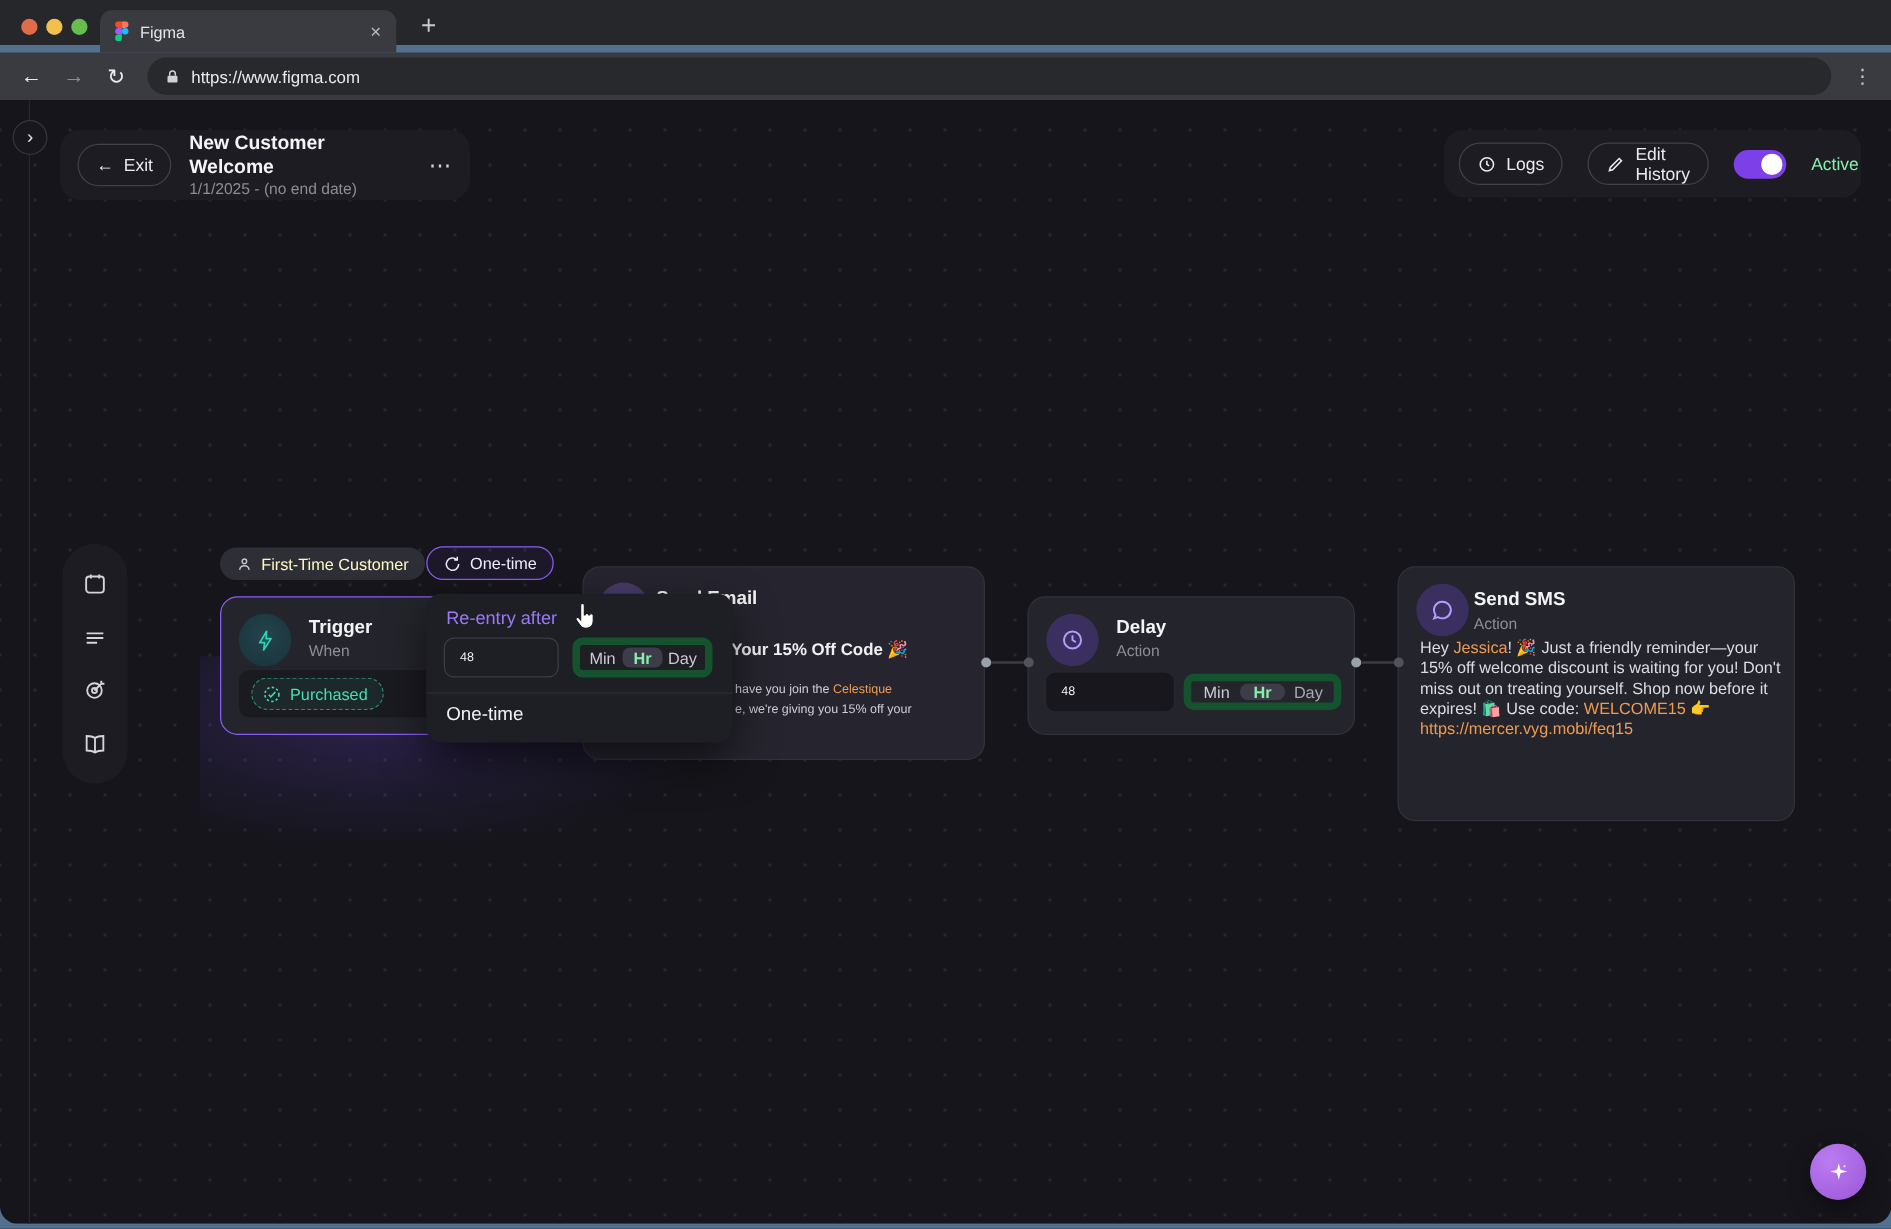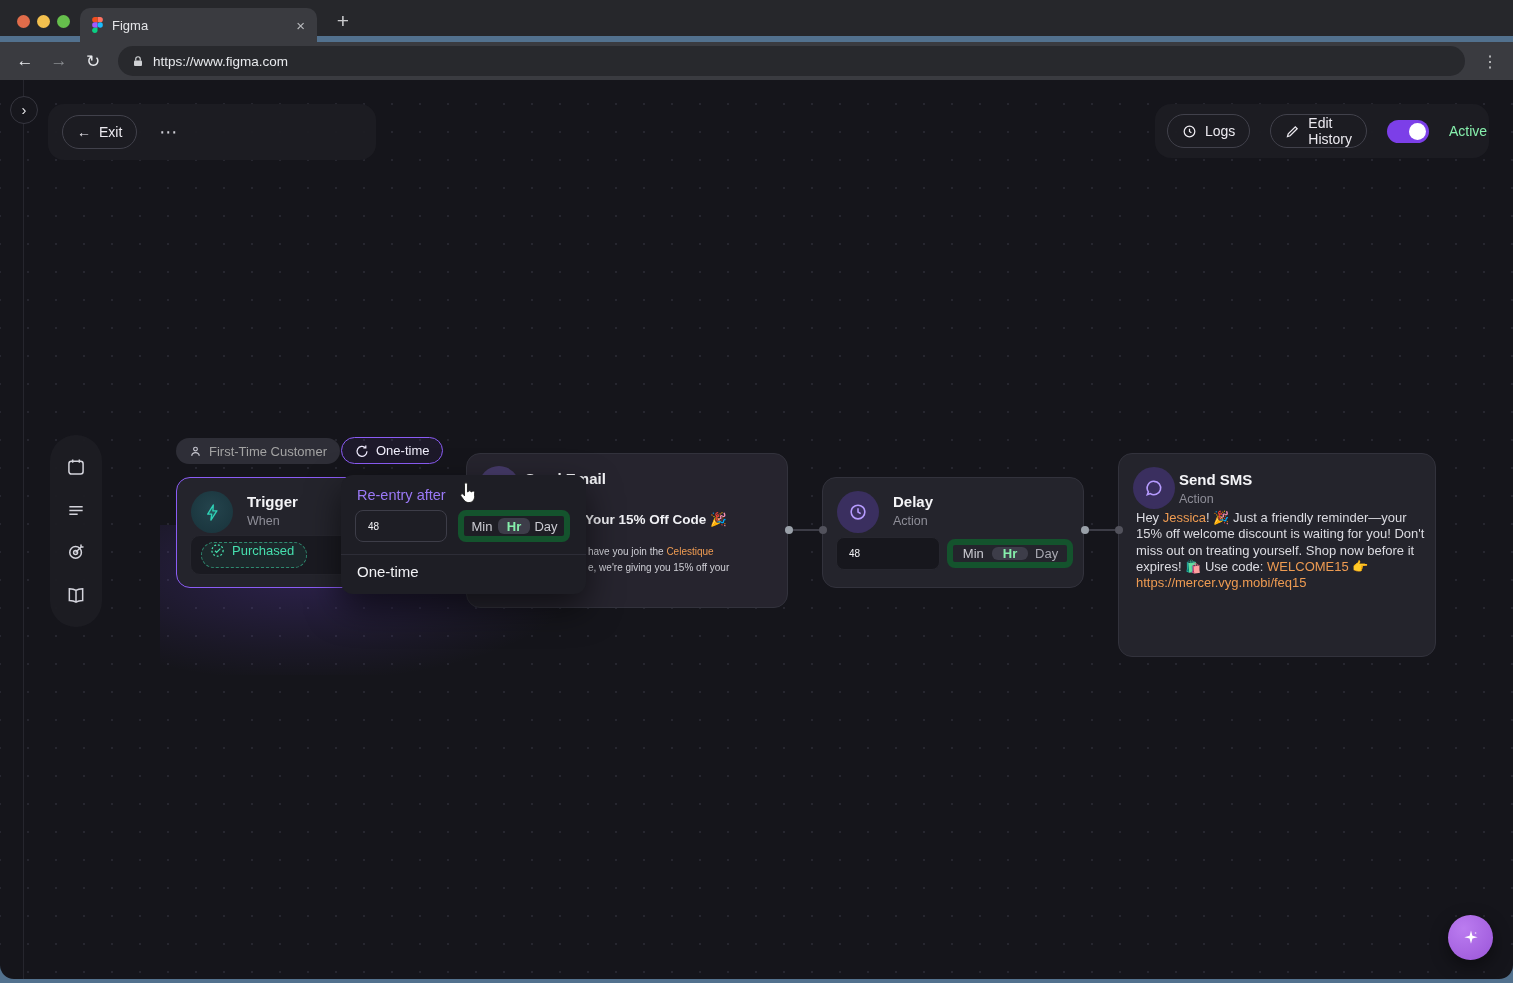--- a/index.html
+++ b/index.html
@@ -37,35 +37,35 @@
   .more-dots { margin-left:8px; font-size:18px; color:#cfcfd6; letter-spacing:1px; }
   .hcard-right { left:1155px; top:104px; width:334px; height:54px; padding:0 12px; gap:20px; }
   .toggle { width:42px; height:23px; border-radius:999px; background:#7c3fe8; position:relative; flex:0 0 auto; }
   .toggle .knob { position:absolute; right:3px; top:3px; width:17px; height:17px; border-radius:50%; background:#fff; }
   .toggle-label { font-size:14px; color:#86efac; }
 
   .side-toolbar { position:absolute; left:50px; top:435px; width:52px; height:192px; background:rgba(28,28,35,0.95); border-radius:26px; display:flex; flex-direction:column; align-items:center; justify-content:space-evenly; z-index:5; }
   .side-ic { width:22px; height:22px; display:flex; align-items:center; justify-content:center; }
 
   .tagpill { position:absolute; height:26px; border-radius:999px; display:flex; align-items:center; gap:7px; padding:0 13px; font-size:13px; z-index:6; }
-  .tag-ftc { left:176px; top:438px; background:#2e2e37; color:#a3a3a3; }
+  .tag-ftc { left:176px; top:438px; background:#2e2e37; color:#fef9c3; }
   .tag-onetime { left:341px; top:437px; height:27px; border:1.5px solid #8b5cf6; background:rgba(139,92,246,0.07); color:#f1eefc; }
 
   .glow { position:absolute; left:160px; top:525px; width:410px; height:150px; z-index:2; pointer-events:none;
     background: radial-gradient(ellipse at 35% 30%, rgba(130,80,255,0.22), rgba(130,80,255,0.05) 55%, transparent 75%);
   }
 
   .node { position:absolute; background:#24242c; border:1px solid #32323c; border-radius:14px; }
   .node-icon { position:absolute; left:14px; top:13px; width:42px; height:42px; border-radius:50%; display:flex; align-items:center; justify-content:center; }
   .node-title { position:absolute; left:70px; top:15px; font-size:15px; font-weight:700; color:#f4f4f7; }
   .node-sub { position:absolute; left:70px; top:36px; font-size:12.5px; color:#8e8e98; }
 
   .node-trigger { left:176px; top:477px; width:350px; height:111px; border:1.5px solid #8b5cf6; z-index:4; }
   .trigger-field { position:absolute; left:13px; top:57px; width:322px; height:40px; background:#1a1a21; border:1px solid #26262e; border-radius:10px; }
-  .badge { position:absolute; left:10px; top:6px; height:26px; display:inline-flex; align-items:flex-start; gap:7px; padding:0 12px 0 8px; border-radius:999px; border:1px dashed rgba(62,220,170,0.55); background:rgba(62,220,170,0.08); color:#46dfae; font-size:13px; }
+  .badge { position:absolute; left:10px; top:6px; height:26px; display:inline-flex; align-items:center; gap:7px; padding:0 12px 0 8px; border-radius:999px; border:1px dashed rgba(62,220,170,0.55); background:rgba(62,220,170,0.08); color:#46dfae; font-size:13px; }
 
   .node-email { left:466px; top:453px; width:322px; height:155px; z-index:3; background:#26242e; }
   .email-subject { position:absolute; left:118px; top:57px; font-size:13.5px; font-weight:700; color:#f0f0f4; }
   .email-body { position:absolute; left:121px; top:90px; font-size:10px; line-height:16px; color:#cfcfd6; }
   .orange { color:#ee9b52; }
 
   .node-delay { left:822px; top:477px; width:262px; height:111px; z-index:3; }
   .num-input { position:absolute; background:#17171d; border:1px solid #26262e; border-radius:8px; color:#f2f2f5; font-size:10px; font-family:"Liberation Sans",sans-serif; padding:0 12px; }
   .delay-input { left:13px; top:59px; width:104px; height:33px; }
   .seg { position:absolute; border:6px solid #14532d; border-radius:8px; display:flex; align-items:stretch; padding:2px; }
@@ -139,20 +139,24 @@
 <div class="vline"></div>
 <div class="expand-btn">
     <span>›</span>
   </div>
 
 <div class="hcard hcard-left">
   <div class="pillbtn">
     <span>←</span>
     <span>Exit</span>
   </div>
+  <div>
+    <div class="flow-title">New Customer Welcome</div>
+    <div class="flow-sub">1/1/2025 - (no end date)</div>
+  </div>
   <div class="more-dots">⋯</div>
 </div>
 
 <div class="hcard hcard-right">
   <div class="pillbtn">
     <span style="display:flex;">
       <svg width="15" height="15" viewBox="0 0 24 24" fill="none" stroke="#eceaf0" stroke-width="2">
           <circle cx="12" cy="12" r="8.5"></circle>
           <path d="M12 7.5V12l3 2"></path>
         </svg>

